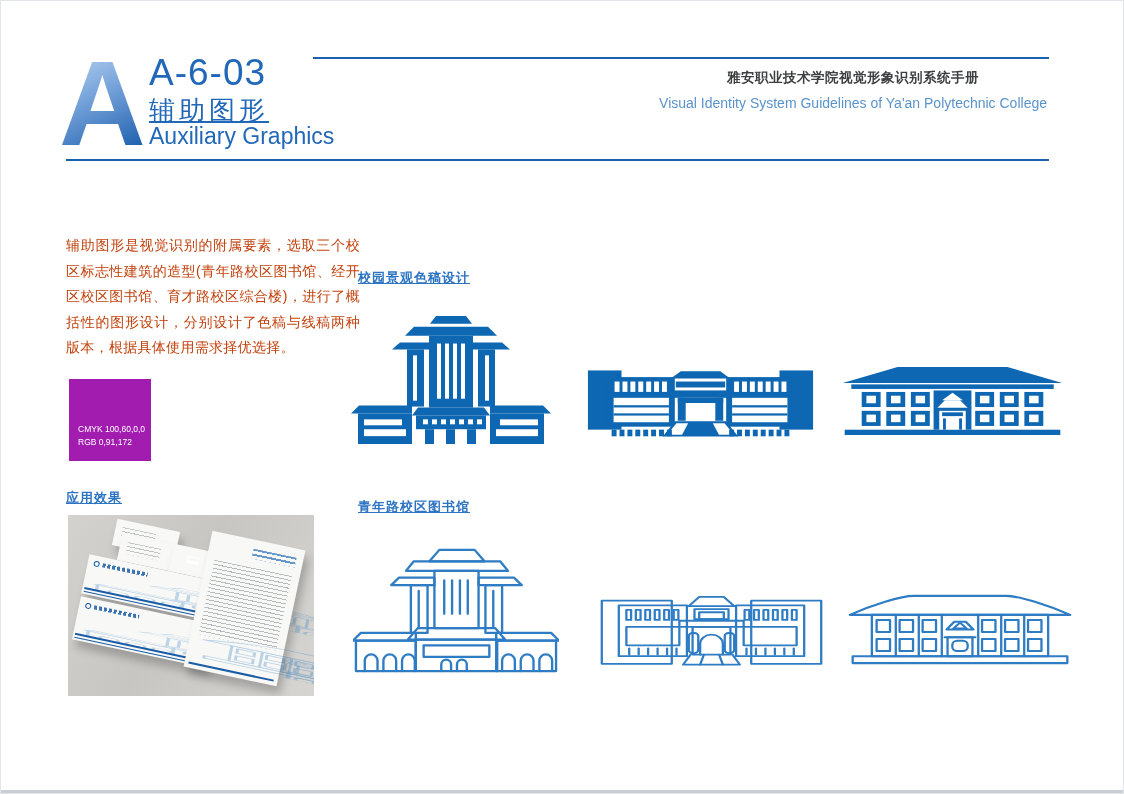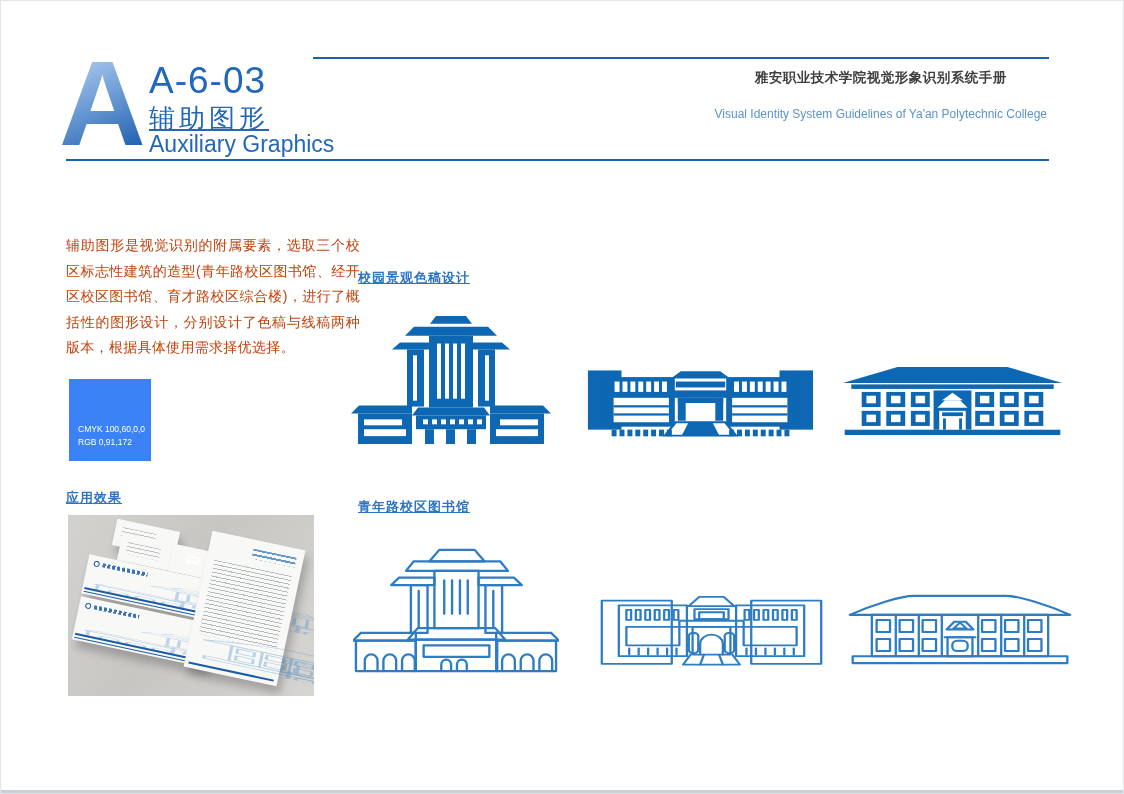--- a/index.html
+++ b/index.html
@@ -6,37 +6,37 @@
   html,body { background:#fff; }
   body { font-family:"Liberation Sans","DejaVu Sans",sans-serif; }
   .page { position:relative; width:1124px; height:794px; background:#ffffff;
           border:1px solid #e2e6e9; overflow:hidden; }
   .page-bottom-edge { position:absolute; left:0; bottom:0; width:100%; height:3px; background:#c9cfd4; }
 
   
   .big-a { position:absolute; left:58px; top:42px; font-size:120px; line-height:1; font-weight:bold;
            background:linear-gradient(155deg,#c9def5 0%,#7ba7dc 40%,#1356a9 95%);
            -webkit-background-clip:text; background-clip:text; color:transparent; }
-  .head-block { position:absolute; left:148px; top:52px; color:#2268b8;margin-top:8px; }
+  .head-block { position:absolute; left:148px; top:52px; color:#2268b8; }
   .head-code { font-size:37px; letter-spacing:1px; line-height:40px; }
   .head-cn   { font-size:26px; letter-spacing:4px; line-height:30px; margin-top:2px;text-decoration:underline; }
   .head-en   { font-size:23px; line-height:20px; margin-top:1px; }
   .rule { position:absolute; background:#1c61ad; height:2px; }
   .rule-top { left:312px; top:56px; width:736px; }
   .rule-mid { left:65px;  top:158px; width:983px; }
   .manual { position:absolute; right:76px; top:68px; text-align:center; }
   .manual-cn { font-size:13.5px; font-weight:bold; color:#3e3f41; letter-spacing:0.5px; }
-  .manual-en { font-size:12px; color:#5a93cc; margin-top:20px; }
+  .manual-en { font-size:14px; color:#5a93cc; margin-top:8px; }
 
   
   .heading { position:absolute; left:65px; top:196px; font-size:21px; font-weight:bold;
              color:#1a69b8; letter-spacing:1px; }
   .para { position:absolute; left:65px; top:232px; width:294px; font-size:14px; color:#c2410c;
           line-height:25.5px; text-align:justify; letter-spacing:0.3px; }
-  .swatch { position:absolute; left:68px; top:378px; width:82px; height:82px; background:#3b82f6; }
+  .swatch { position:absolute; left:68px; top:378px; width:82px; height:82px; background:#a21caf; }
   .swatch .vals { position:absolute; left:9px; bottom:12px; color:#ffffff; font-size:8.5px; line-height:13px; }
 
   .sec-label { position:absolute; font-size:13px; font-weight:600; color:#2d74c2; letter-spacing:1px;text-decoration:underline; }
   .lbl-color { left:357px; top:268px; }
   .lbl-app   { left:65px;  top:488px; }
   .lbl-line  { left:357px; top:497px; }
 
   .bldg { position:absolute; display:block; }
   .b1c { left:350px; top:313px; width:200px; height:130px; }
   .b2c { left:581px; top:365px; width:237px; height:74px; }

